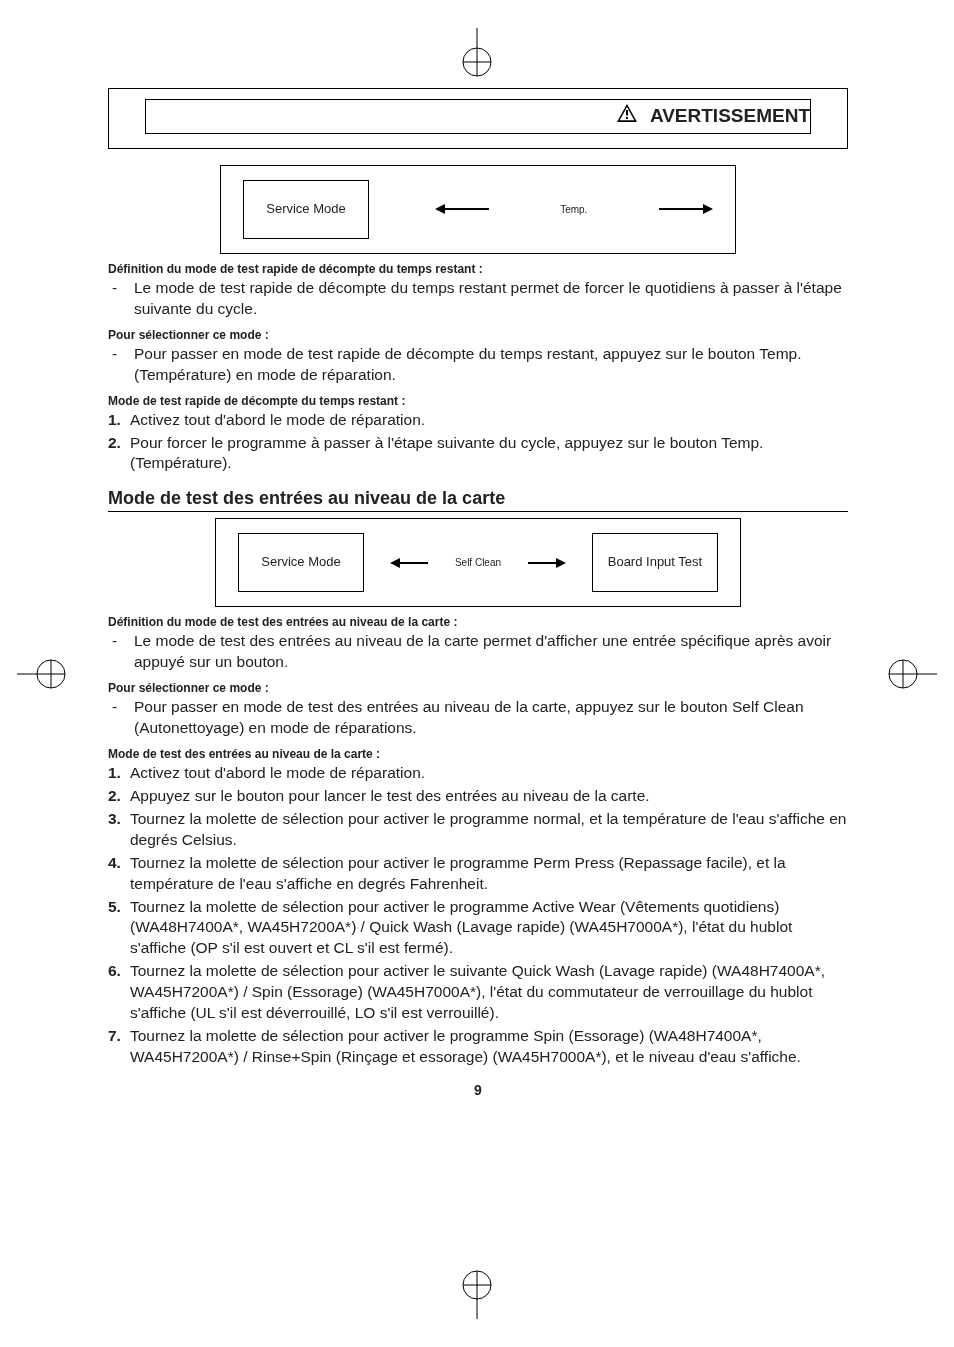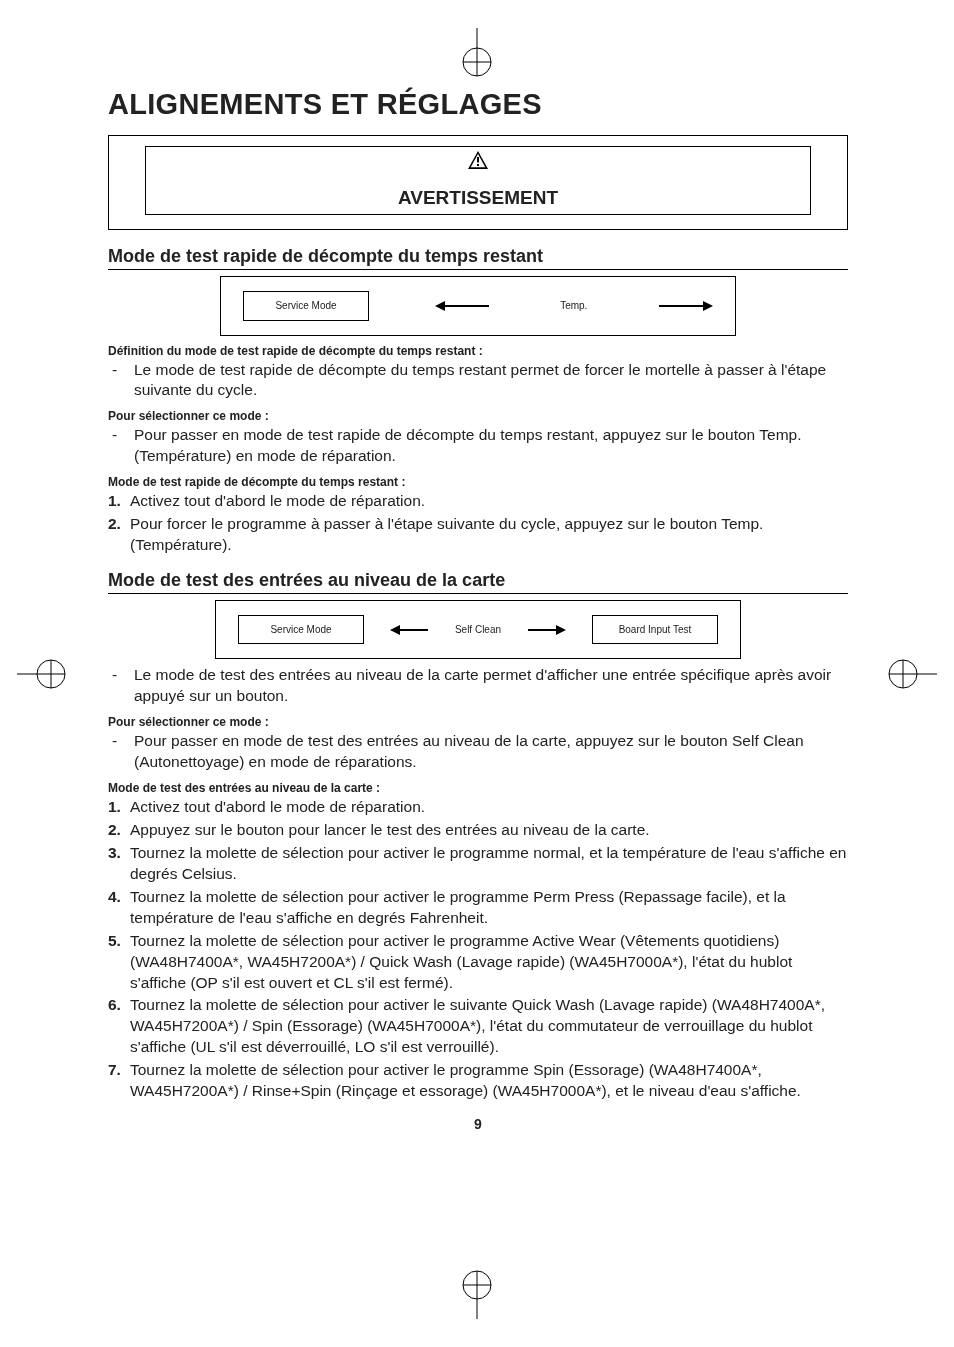--- a/index.html
+++ b/index.html
@@ -65,21 +65,20 @@
   .warning-header-inner {
     border: 1.5px solid #000;
     text-align: center;
     padding: 3px 0 5px 0;
     font-size: 19px;
     font-weight: 700;
     display: flex;
     align-items: center;
     justify-content: flex-end;
     gap: 12px;
-    flex-direction: column;
   }
   .warn-tri {
     display: inline-block;
     vertical-align: middle;
   }
   .warning-body {
     font-size: 15.5px;
     padding: 4px 36px 4px 36px;
     line-height: 1.35;
   }
@@ -96,22 +95,22 @@
     border: 1.5px solid #000;
     padding: 14px 22px;
     display: flex;
     align-items: center;
     justify-content: space-between;
     gap: 8px;
   }
   .diagram-wrap.two-arrow { width: 480px; }
   .dbox {
     border: 1px solid #000;
-    padding: 8px 12px;
-    font-size: 10px;
+    padding: 21px 12px;
+    font-size: 13px;
     text-align: center;
     line-height: 1.15;
     min-width: 100px;
     white-space: pre-line;
   }
   .dlabel {
     font-size: 10px;
     white-space: nowrap;
   }
   .arrow-svg { flex: 0 0 auto; }
@@ -183,57 +182,55 @@
   <svg class="cropmark-svg" width="60" height="50" viewBox="0 0 60 50">
     <line x1="30" y1="0" x2="30" y2="20" stroke="#000" stroke-width="1"></line>
     <circle cx="30" cy="34" r="14" fill="none" stroke="#000" stroke-width="1"></circle>
     <line x1="16" y1="34" x2="44" y2="34" stroke="#000" stroke-width="1"></line>
     <line x1="30" y1="20" x2="30" y2="48" stroke="#000" stroke-width="1"></line>
   </svg>
 </div>
 
 <div class="page">
 
-  <h1 class="title">ALIGNEMENTS ET RÉGLAGES</h1>
 
   <div class="warning-box">
     <div class="warning-header-row">
       <div class="warning-header-inner">
         <span class="warn-tri">
           <svg width="22" height="20" viewBox="0 0 22 20">
             <polygon points="11,1 21,19 1,19" fill="#000"></polygon>
             <polygon points="11,4 18.3,17.3 3.7,17.3" fill="#fff"></polygon>
             <rect x="10" y="7" width="2" height="5.5" fill="#000"></rect>
             <rect x="10" y="14" width="2" height="2" fill="#000"></rect>
           </svg>
         </span>
         <span>AVERTISSEMENT</span>
       </div>
     </div>
   </div>
 
-  <h2 class="section">Mode de test rapide de décompte du temps restant</h2>
 
   <div class="diagram-wrap">
     <div class="dbox">Service Mode</div>
     <svg class="arrow-svg" width="60" height="12" viewBox="0 0 60 12">
       <line x1="6" y1="6" x2="54" y2="6" stroke="#000" stroke-width="2"></line>
       <polygon points="0,6 10,1 10,11" fill="#000"></polygon>
     </svg>
     <span class="dlabel">Temp.</span>
     <svg class="arrow-svg" width="60" height="12" viewBox="0 0 60 12">
       <line x1="6" y1="6" x2="54" y2="6" stroke="#000" stroke-width="2"></line>
       <polygon points="60,6 50,1 50,11" fill="#000"></polygon>
     </svg>
   </div>
 
   <div class="subhead">Définition du mode de test rapide de décompte du temps restant :</div>
   <div class="dash-item">
     <div class="dash">-</div>
-    <div class="txt">Le mode de test rapide de décompte du temps restant permet de forcer le mortelle à passer à l'étape suivante du cycle.</div>
+    <div class="txt">Le mode de test rapide de décompte du temps restant permet de forcer le quotidiens à passer à l'étape suivante du cycle.</div>
   </div>
 
   <div class="subhead">Pour sélectionner ce mode :</div>
   <div class="dash-item">
     <div class="dash">-</div>
     <div class="txt">Pour passer en mode de test rapide de décompte du temps restant, appuyez sur le bouton Temp. (Température) en mode de réparation.</div>
   </div>
 
   <div class="subhead">Mode de test rapide de décompte du temps restant :</div>
   <div class="num-item">
@@ -254,20 +251,21 @@
       <polygon points="0,6 10,1 10,11" fill="#000"></polygon>
     </svg>
     <span class="dlabel">Self Clean</span>
     <svg class="arrow-svg" width="38" height="12" viewBox="0 0 38 12">
       <line x1="0" y1="6" x2="32" y2="6" stroke="#000" stroke-width="2"></line>
       <polygon points="38,6 28,1 28,11" fill="#000"></polygon>
     </svg>
     <div class="dbox">Board Input Test</div>
   </div>
 
+  <div class="subhead">Définition du mode de test des entrées au niveau de la carte :</div>
   <div class="dash-item">
     <div class="dash">-</div>
     <div class="txt">Le mode de test des entrées au niveau de la carte permet d'afficher une entrée spécifique après avoir appuyé sur un bouton.</div>
   </div>
 
   <div class="subhead">Pour sélectionner ce mode :</div>
   <div class="dash-item">
     <div class="dash">-</div>
     <div class="txt">Pour passer en mode de test des entrées au niveau de la carte, appuyez sur le bouton Self Clean (Autonettoyage) en mode de réparations.</div>
   </div>

